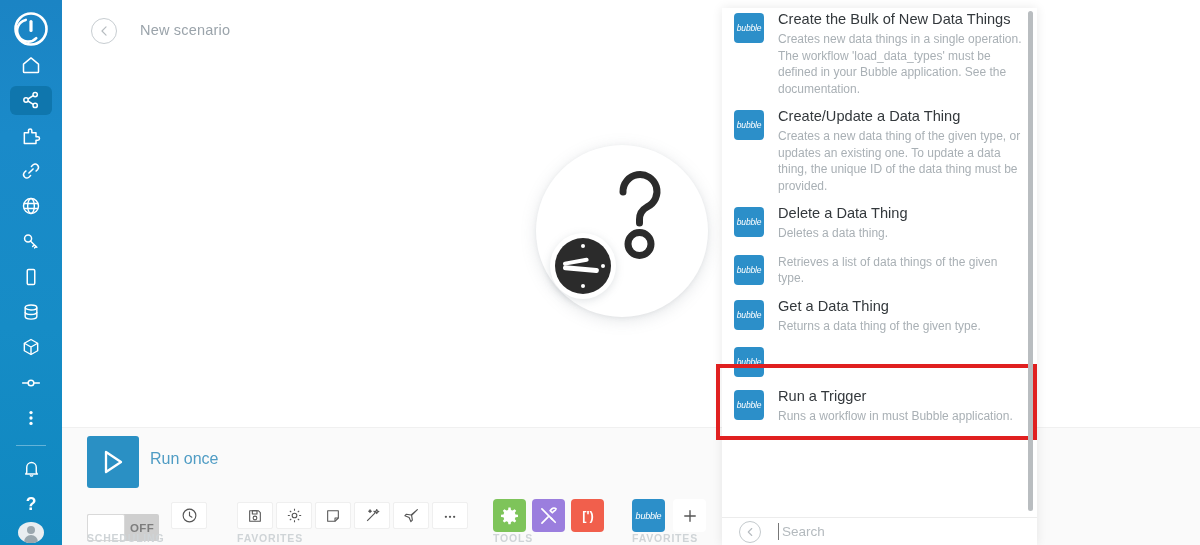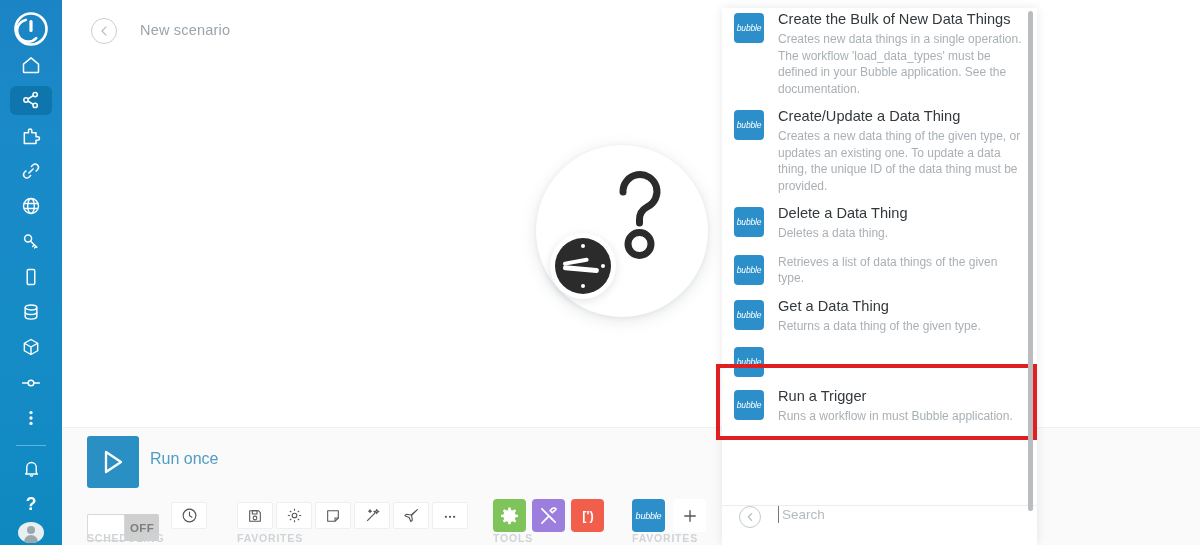--- a/index.html
+++ b/index.html
@@ -137,22 +137,22 @@
   }
   .highlight-box {
     position: absolute; left: -6px; top: 356px; width: 321px; height: 76px;
     border: 4px solid #e02020; pointer-events: none; z-index: 5;
   }
   .panel-sb {
     position: absolute; right: 4px; top: 3px; width: 5px; height: 500px;
     background: #b9bdc0; border-radius: 3px; cursor: pointer; z-index: 6;
   }
   .panel-search {
-    position: absolute; left: 0; bottom: 0; width: 315px; height: 40px;
-    border-top: 1px solid #ececec; display:flex; align-items:flex-start; padding-left: 17px;
+    position: absolute; left: 0; bottom: 0; width: 315px; height: 28px;
+    border-top: 1px solid #ececec; display:flex; align-items:center; padding-left: 17px;
   }
   .ps-back {
     width: 22px; height: 22px; border-radius: 50%; border: 1.4px solid #c4cacd;
     display:flex; align-items:center; justify-content:center; flex:0 0 auto; cursor:pointer;
   }
   .ps-input {
     margin-left: 17px; font-size: 13.5px; color: #b4babe; border-left: 1px solid #777;
     padding-left: 3px; line-height: 17px;
   }
 </style>

